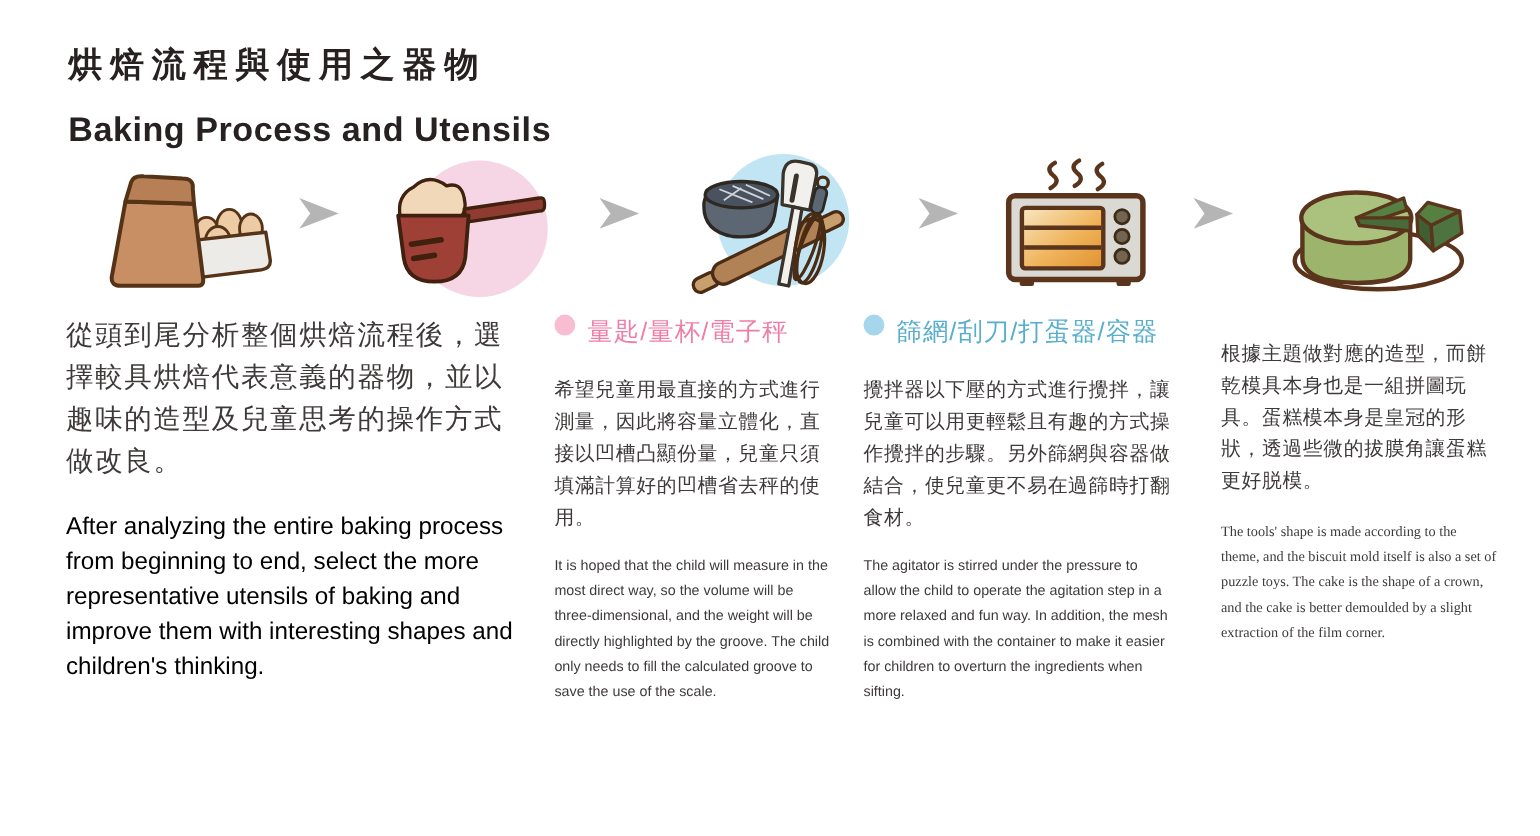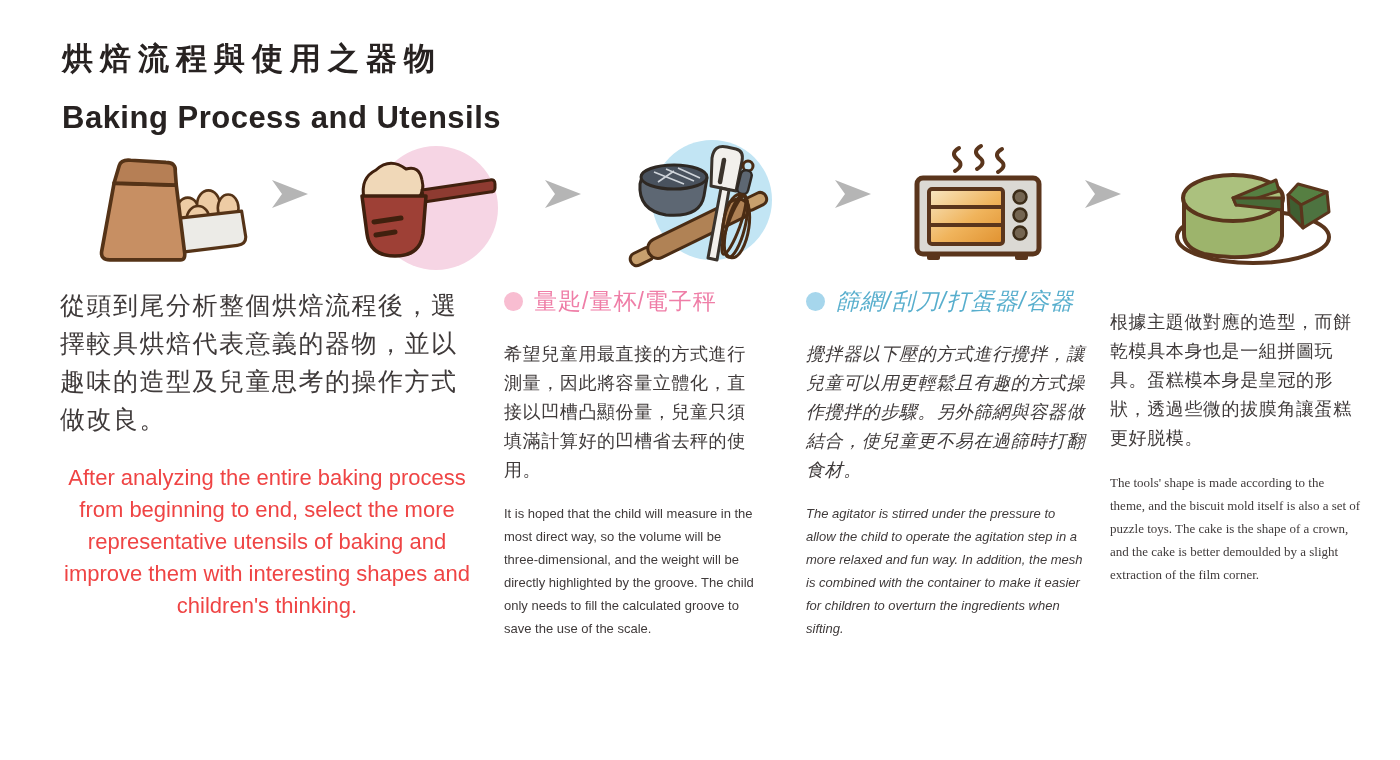--- a/index.html
+++ b/index.html
@@ -13,25 +13,25 @@
   .title-en { font-size:31px; font-weight:700; color:#272221; letter-spacing:0.5px; margin-top:21px; }
   
   .flow { position:absolute; left:0; top:138px; width:1400px; height:140px; }
   .step { position:absolute; }
   .step svg { display:block; }
   .arrow { position:absolute; top:42px; }
   
   .col { position:absolute; top:286px; }
   .col1 { left:60px;  width:414px; }
   .col2 { left:504px; width:252px; }
-  .col3 { left:806px; width:282px;font-style:italic; }
+  .col3 { left:785px; width:282px; }
   .col4 { left:1110px; width:252px; }
   .intro-zh { font-size:25px; line-height:38px; letter-spacing:1.5px; color:#3f3a3a; }
-  .intro-en { font-size:22px; line-height:32px; margin-top:24px; color:#ef4444;text-align:center; }
-  .sec-head { display:flex; align-items:center; gap:11px; font-size:23px; letter-spacing:1px; font-weight:500; }
+  .intro-en { font-size:22px; line-height:32px; margin-top:24px; color:#000000; }
+  .sec-head { display:flex; gap:11px; font-size:23px; letter-spacing:1px; font-weight:500; }
   .bullet { width:19px; height:19px; border-radius:50%; flex:none; }
   .sec-zh { margin-top:23px; font-size:18px; line-height:29px; letter-spacing:0.6px; color:#3f3a3a; }
   .sec-en { margin-top:17px; font-size:13px; line-height:23px; color:#3f3a3a; }
 </style>
 </head>
 <body>
 
 <div class="page">
 
   <div class="titles">

